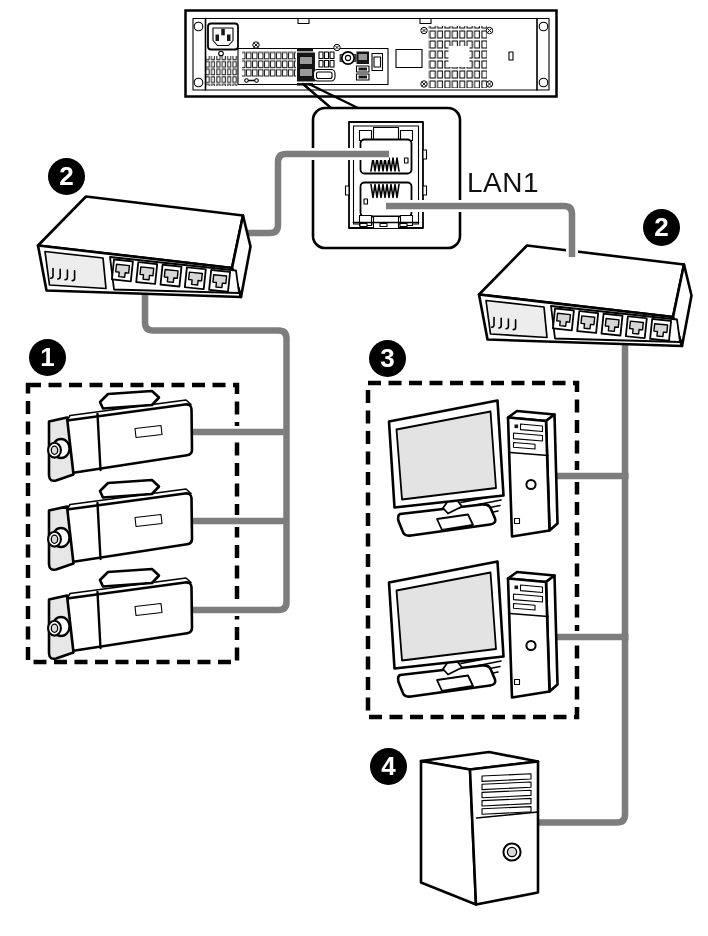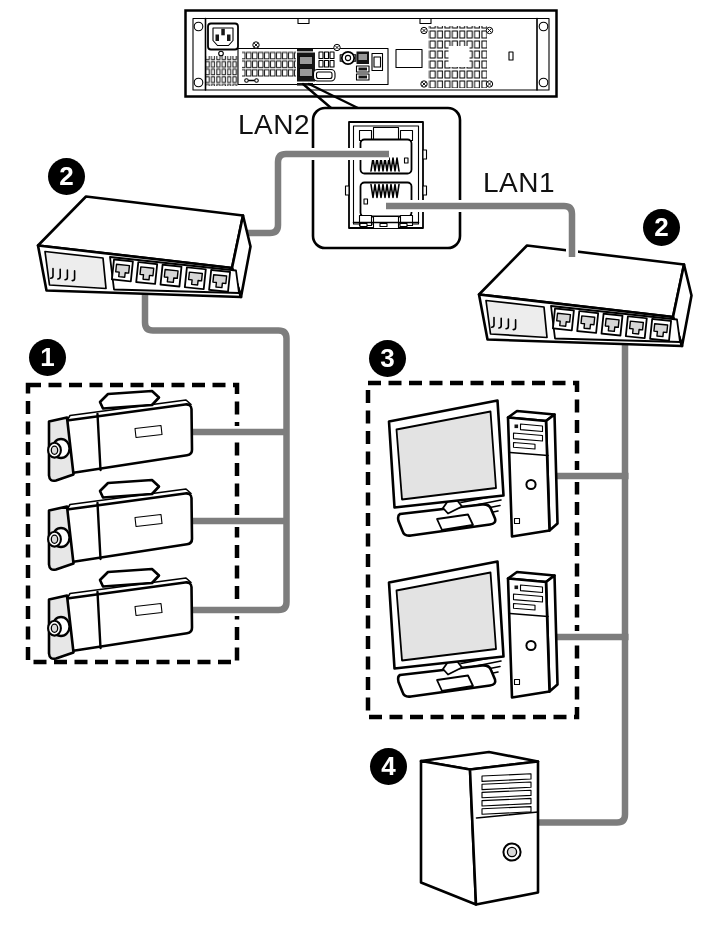--- a/index.html
+++ b/index.html
@@ -23,21 +23,21 @@
          background:var(--badge-bg,#000);color:var(--badge-fg,#fff);
          font-weight:700;font-size:26px;line-height:37px;text-align:center;}
   .b1{left:29px;top:339px;}
   .b2l{left:48px;top:158px;}
   .b3{left:369px;top:340px;}
   .b2r{left:643px;top:209px;}
   .b4{left:370px;top:748px;}
   
   .lan-label{position:absolute;font-size:28px;font-weight:400;color:#111;letter-spacing:0.5px;}
   .lan2{left:226px;top:109px;width:84px;text-align:right;}
-  .lan1{left:467px;top:167px;margin-left:16px;}
+  .lan1{left:467px;top:167px;}
 </style>
 </head>
 <body>
 
 <div class="canvas">
 
 <svg width="708" height="936" viewBox="0 0 708 936">
   <defs>
 
     <pattern id="pVent" width="7.4" height="10" patternUnits="userSpaceOnUse">
@@ -278,21 +278,20 @@
 
   <use href="#switchL"></use>
   <use href="#switchL" transform="translate(441,49)"></use>
 
   <g>
     <path class="casing" d="M386,206 L564,206 Q572,206 572,214 L572,257"></path>
     <path class="cable" d="M386,206 L564,206 Q572,206 572,214 L572,257"></path>
   </g>
 </svg>
 
-<div class="lan-label lan2">LAN2</div>
 <div class="lan-label lan1">LAN1</div>
 
 <div class="badge b1">1</div>
 <div class="badge b2l">2</div>
 <div class="badge b3">3</div>
 <div class="badge b2r">2</div>
 <div class="badge b4">4</div>
 
 </div>
 

